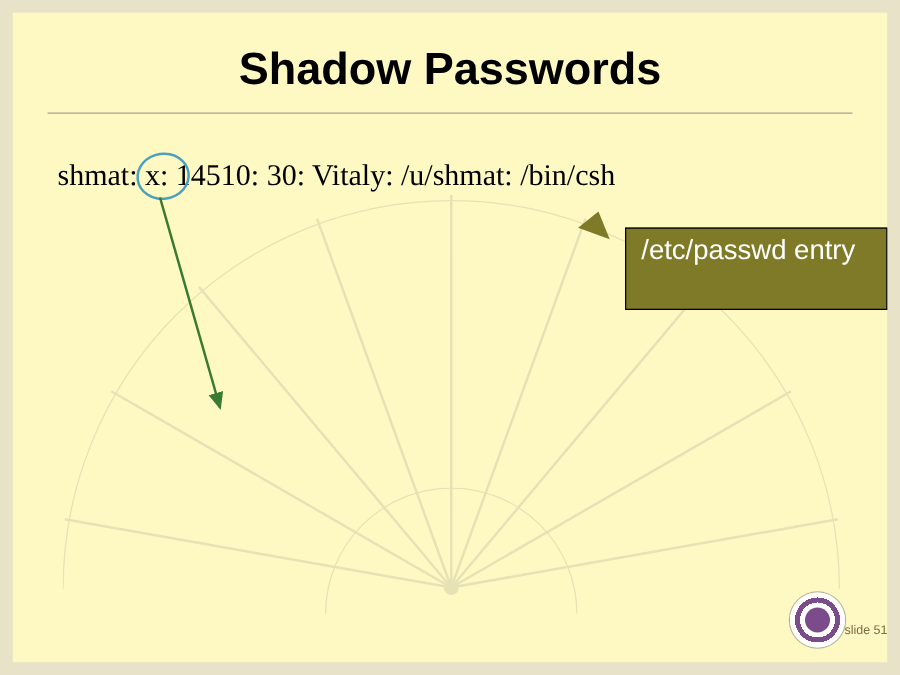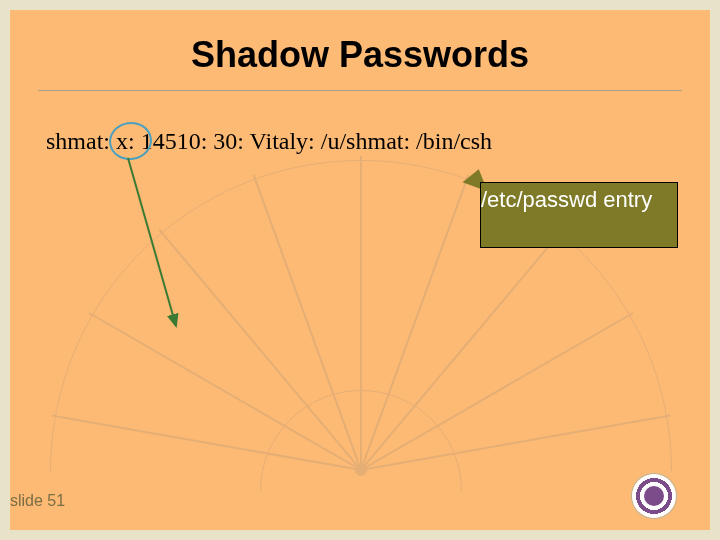--- a/index.html
+++ b/index.html
@@ -5,21 +5,21 @@
   html,body{margin:0;padding:0}
   body{
     width:720px;height:540px;
     font-family:Arial,Helvetica,sans-serif;
     position:relative;overflow:hidden;box-sizing:border-box;
     border:10px solid #e8e2c8;
     background:#e8e2c8;
   }
   .inner{
     position:absolute;left:0;top:0;right:0;bottom:0;
-    background:#fdba74;
+    background:#fef9c3;
   }
   .title{
     position:absolute;top:24px;left:0;right:0;
     text-align:center;
     font-weight:bold;
     font-size:36px;
     color:#000;
   }
   .hr{
     position:absolute;top:80px;left:28px;right:28px;
@@ -54,41 +54,41 @@
     position:absolute;left:99px;top:112px;width:39px;height:34px;
     border:2px solid #4ca0bf;border-radius:50%;
     transform:rotate(-8deg);
   }
   
   .arrow-svg{
     position:absolute;left:80px;top:130px;width:140px;height:200px;
     overflow:visible;
   }
   .callout-box{
-    position:absolute;left:470px;top:172px;
+    position:absolute;left:490px;top:172px;
     width:188px;height:56px;
     background:#7f7a28;border:1px solid #000;
     color:#fff;font-size:22px;
-    padding:4px 8px 4px 0;box-sizing:content-box;
+    padding:4px 8px 4px 12px;box-sizing:content-box;
     line-height:1.15;
   }
   .callout-beak{
     position:absolute;left:454px;top:162px;width:0;height:0;
     border-right:20px solid #7f7a28;
     border-top:6px solid transparent;
     border-bottom:18px solid transparent;
     transform:rotate(-22deg);
   }
   .explain{
     position:absolute;left:42px;top:322px;
     font-size:26px;color:#000;line-height:1.08;
   }
   .slidenum{
     position:absolute;left:0;right:0;bottom:20px;
-    text-align:left;font-size:16px;color:#7a6e45;
+    text-align:right;font-size:10px;color:#7a6e45;
   }
   .seal{
     position:absolute;right:34px;bottom:12px;width:44px;height:44px;
     border-radius:50%;
     background:radial-gradient(circle at 50% 50%, #fff 0 14px, #7c4b8a 14px 18px, #fff 18px 22px);
     box-shadow:0 0 0 1px #b9b39a;
   }
   .seal:after{
     content:"";position:absolute;left:12px;top:12px;width:20px;height:20px;
     background:#7c4b8a;border-radius:50%;

